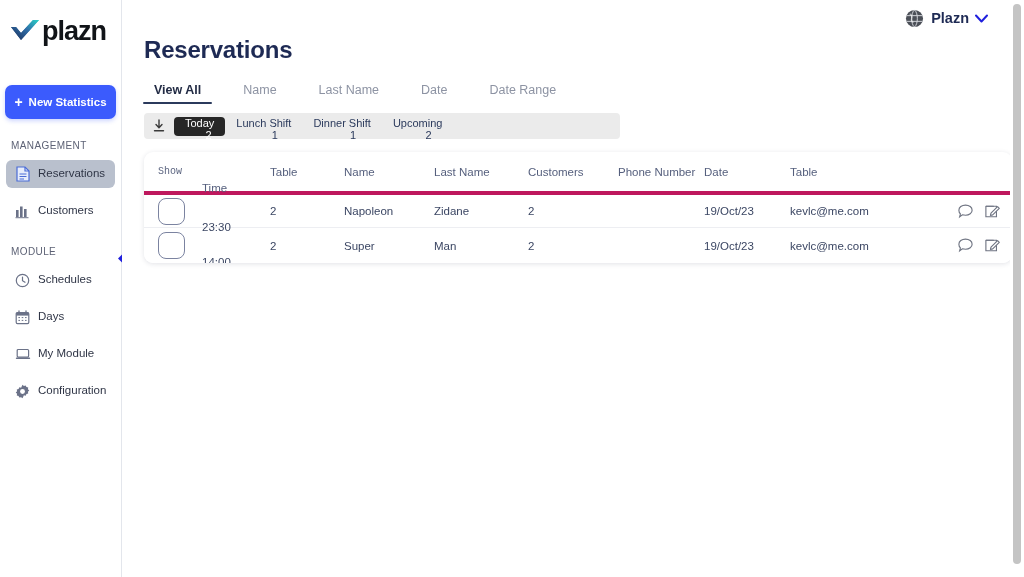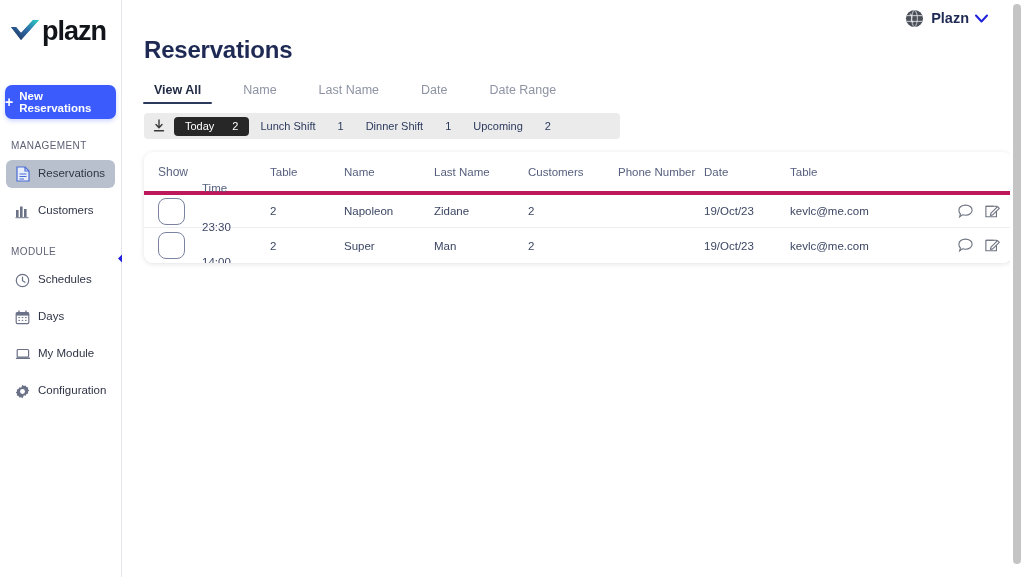--- a/index.html
+++ b/index.html
@@ -122,21 +122,21 @@
     background: #ebebeb;
     border-radius: 4px;
     display: flex; align-items: center;
     padding-left: 8px;
   }
   .dl-icon { width: 14px; height: 14px; margin-right: 8px; flex: 0 0 14px; cursor: pointer; }
   .fchip {
     display: flex; align-items: center;
     height: 19px; padding: 0 11px;
     font-size: 11px; color: #2b3a5c;
-    cursor: pointer; white-space: nowrap;
+    cursor: pointer; white-space: nowrap; flex-direction: column;
   }
   .fchip.active {
     background: #272727; color: #ffffff;
     border-radius: 4px; font-weight: normal;
   }
   .fchip .cnt { margin-left: 22px; }
   .fchip.active .cnt { margin-left: 18px; }
 
   
   .table-card {
@@ -160,21 +160,21 @@
   .c-show   { width: 58px; padding-left: 14px; }
   .c-time   { width: 68px; margin-top: 32px; }
   .c-table  { width: 74px; }
   .c-name   { width: 90px; }
   .c-last   { width: 94px; }
   .c-cust   { width: 90px; }
   .c-phone  { width: 86px; }
   .c-date   { width: 86px; }
   .c-email  { width: 136px; }
   .c-act    { width: 110px; display: flex; justify-content: flex-end; padding-right: 8px; gap: 10px; }
-  .thead .c-show { font-size: 12px; color: #5c6580; }
+  .thead .c-show { font-size: 10px; color: #5c6580; font-family: Liberation Mono, monospace; }
   .thead .c-phone { line-height: 12px; }
   .checkbox {
     width: 27px; height: 27px;
     border: 1px solid #7b83a0;
     border-radius: 8px;
     background: #ffffff;
     cursor: pointer;
   }
   .act-ico { width: 17px; height: 17px; cursor: pointer; }
 
@@ -210,21 +210,21 @@
           </linearGradient>
         </defs>
         <path d="M2 9 L12 22 L30 2 L24 2 L12 15 L7 9 Z" fill="url(#cg)"></path>
         <path d="M2 9 L12 22 L30 2 L24 2 L12 15 L7 9 Z" fill="url(#cg)" opacity="0.9"></path>
       </svg>
       <span class="logo-text">plazn</span>
     </div>
 
     <div class="new-res-btn">
       <span class="new-res-plus">+</span>
-      <span>New Reservations</span>
+      <span>New Statistics</span>
     </div>
 
     <div class="section-label">MANAGEMENT</div>
 
     <div class="nav-item active">
       <span class="ico">
         <svg width="14" height="16" viewBox="0 0 14 16">
           <path d="M1 1 h8 l4 4 v10 h-12 z" fill="#e7edfb" stroke="#4b6cd6" stroke-width="1.2"></path>
           <path d="M9 1 v4 h4" fill="none" stroke="#4b6cd6" stroke-width="1.2"></path>
           <path d="M3.5 8 h7 M3.5 10.5 h7 M3.5 13 h4.5" stroke="#4b6cd6" stroke-width="1"></path>

